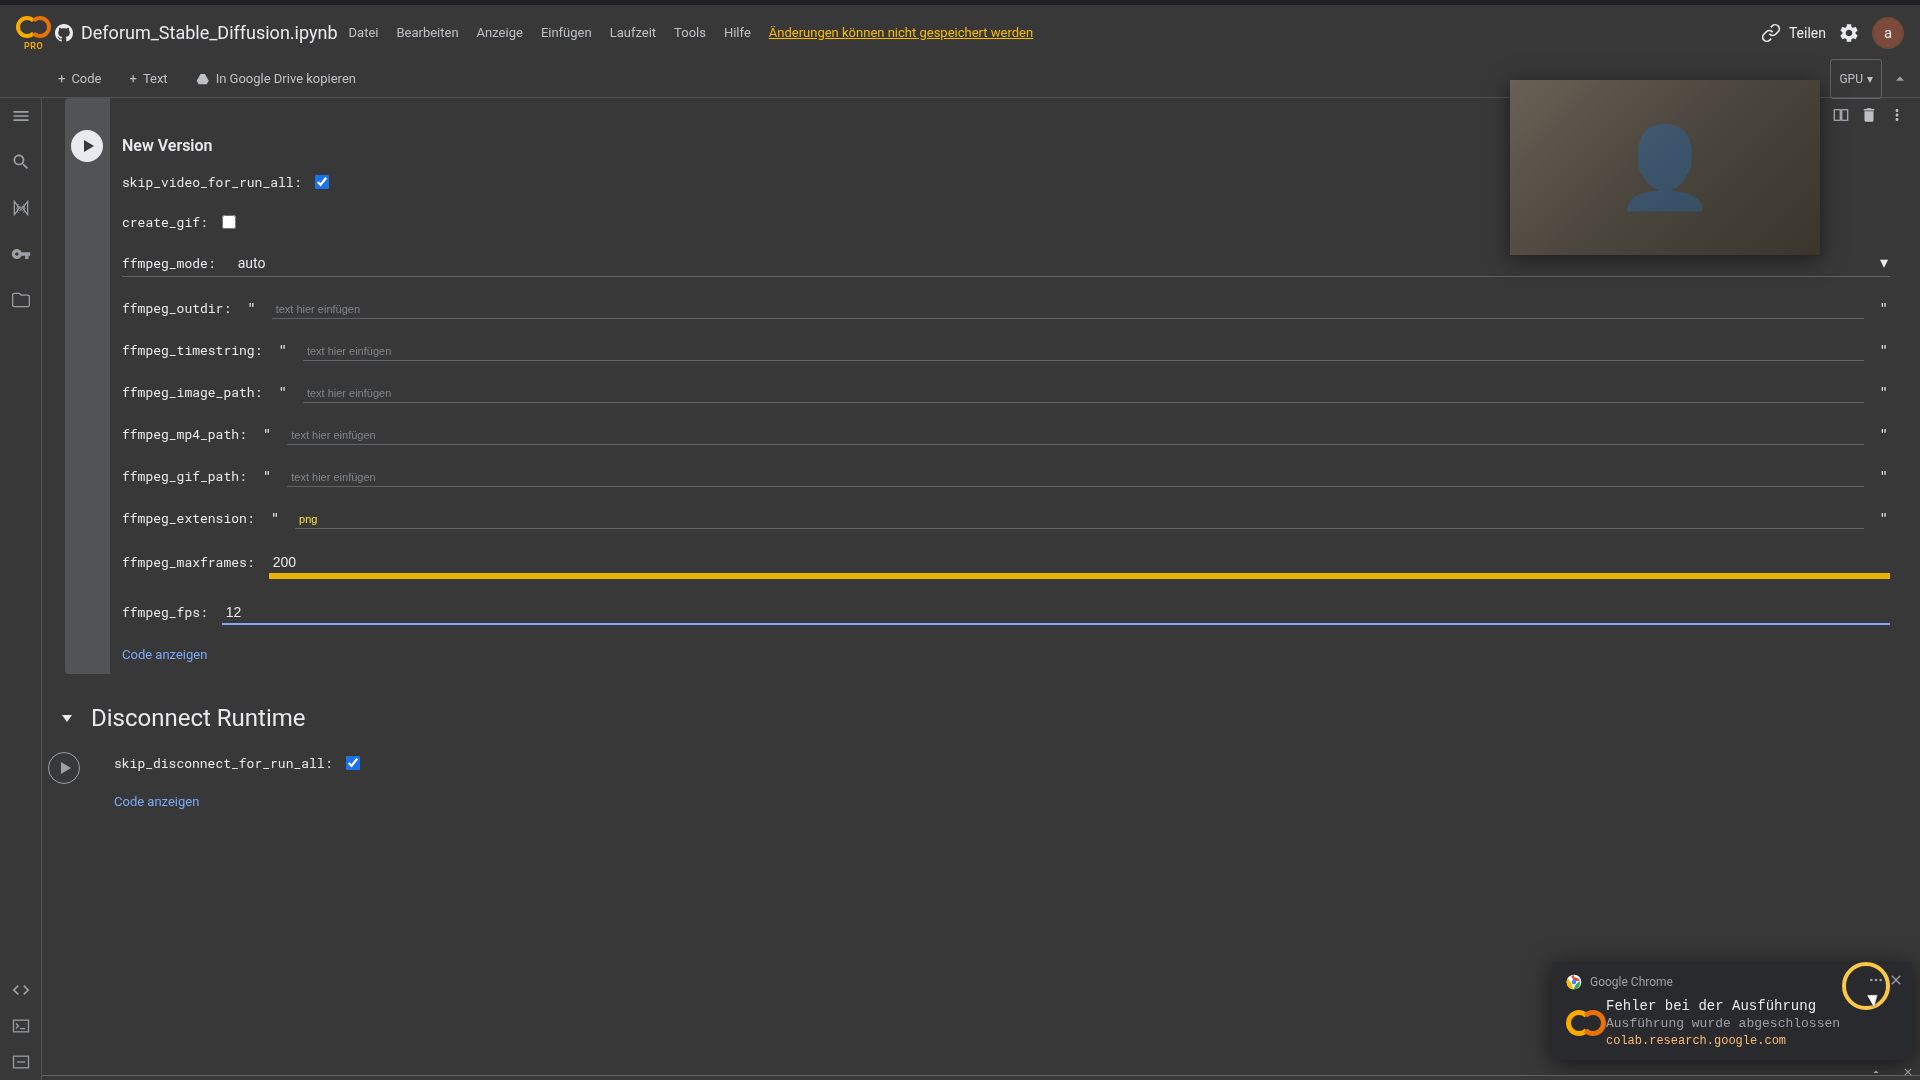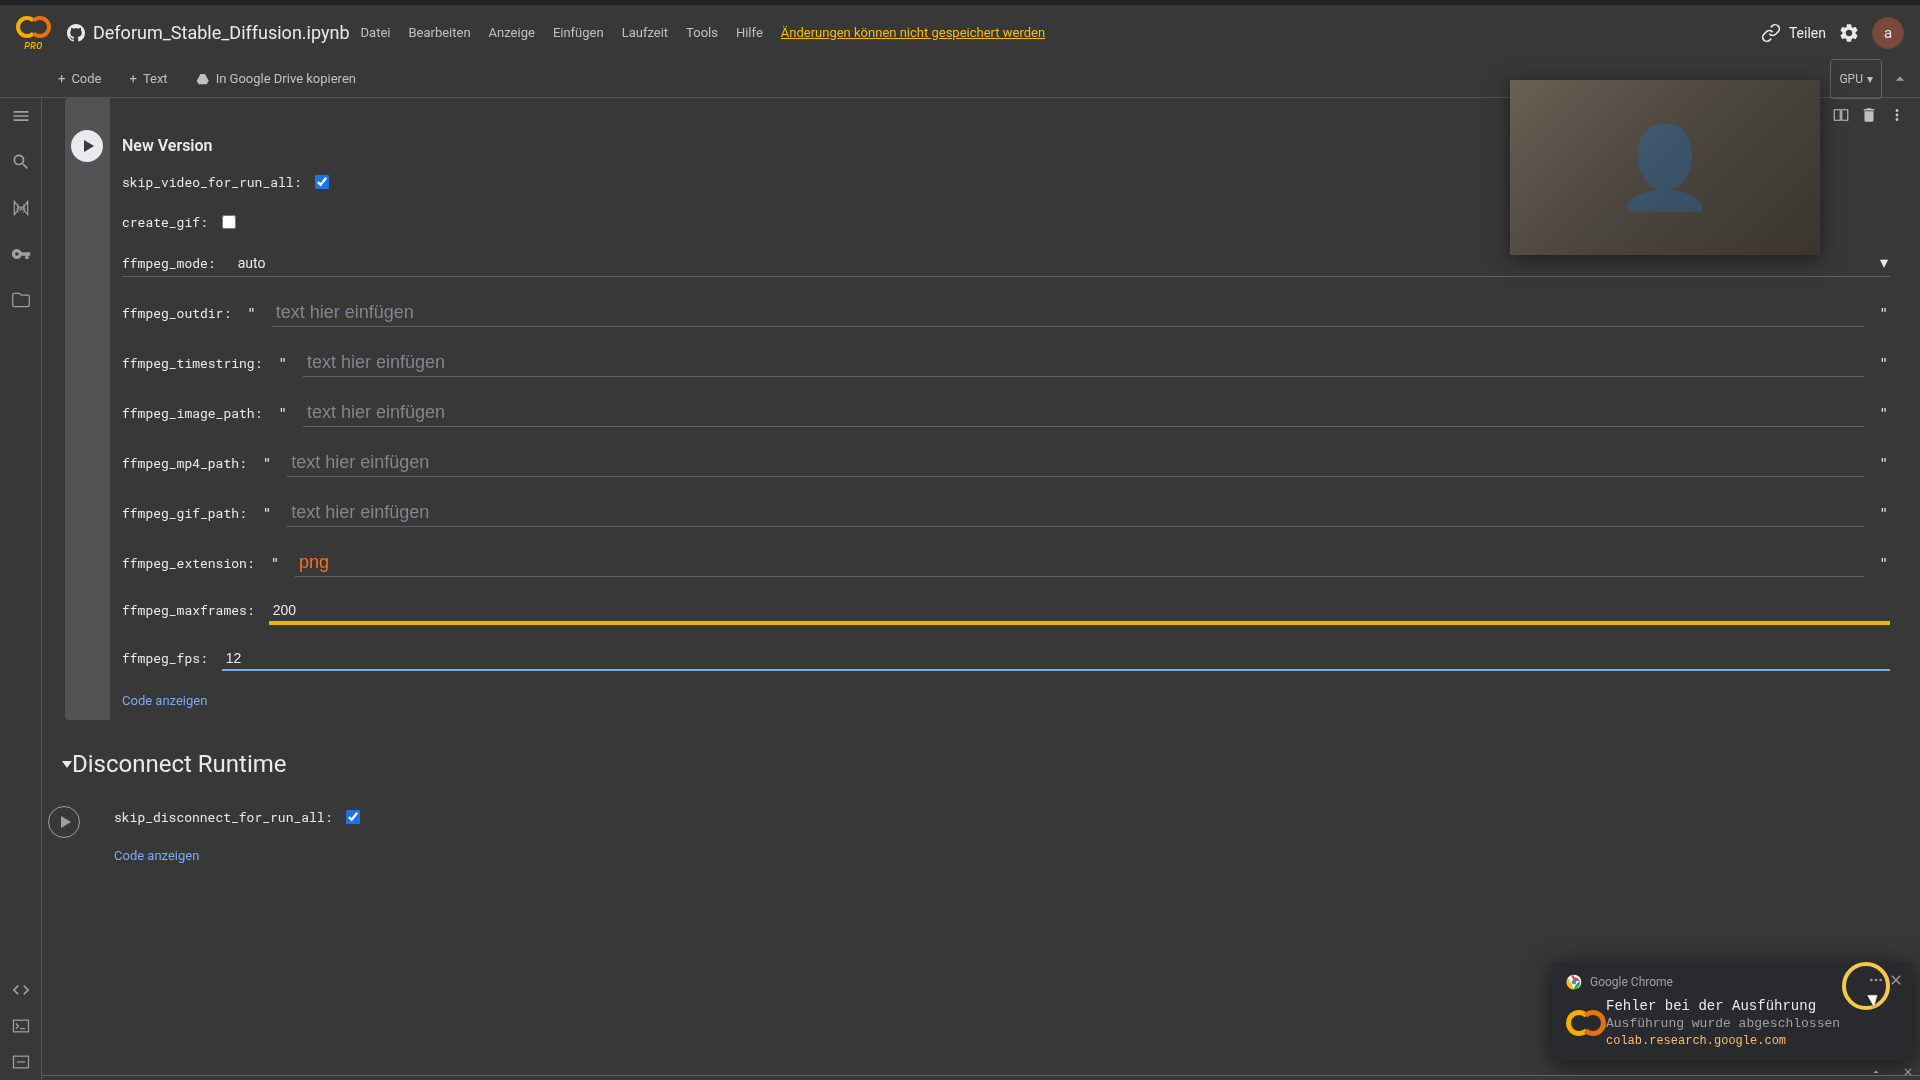--- a/index.html
+++ b/index.html
@@ -17,22 +17,21 @@
   height: 55px;
   background: #383838;
   display: flex;
   align-items: center;
   padding: 0 16px;
   position: relative;
 }
 .colab-logo {
   width: 35px; height: 38px;
   display: flex; flex-direction: column; align-items: center; justify-content: center;
-  margin-right: 16px;
-  font-style: italic;
+  margin-right: 4px;
 }
 .logo-symbol { width: 35px; height: 24px; position: relative; }
 .logo-symbol::before, .logo-symbol::after {
   content: ''; position: absolute; width: 14px; height: 14px; border: 4px solid;
   top: 1px; border-radius: 50%;
 }
 .logo-symbol::before { left: 0; border-color: #f9ab00; border-right-color: transparent; }
 .logo-symbol::after { right: 0; border-color: #e8710a; border-left-color: transparent; }
 .pro-badge { font-size: 9px; color: #f9ab00; font-weight: 600; letter-spacing: 0.5px; margin-top: 2px; }
 .title-block { display: flex; flex-direction: row; gap: 3px; }
@@ -108,32 +107,32 @@
 .checkbox.checked { accent-color: #1a73e8; }
 
 .select-row { display: flex; align-items: center; border-bottom: 1px solid #5f6368; padding-bottom: 4px; }
 .select-value { font-size: 14px; color: #e8eaed; flex: 1; margin-left: 8px; }
 .select-caret { margin-right: 2px; }
 
 .text-input-row { display: flex; align-items: baseline; }
 .quote { font-family: monospace; font-size: 14px; color: #e8eaed; margin: 0 2px; }
 .text-input {
   flex: 1; background: transparent; border: none; border-bottom: 1px solid #5f6368;
-  color: #f97316; font-size: 18px; padding: 3px 4px; outline: none;
+  color: #fde047; font-size: 11px; padding: 3px 4px; outline: none;
 }
 .text-input::placeholder { color: #80868b; }
 
 .num-input-row { display: flex; align-items: baseline; }
-.num-input { flex: 1; background: transparent; border: none; border-bottom: 4px solid #eab308;
+.num-input { flex: 1; background: transparent; border: none; border-bottom: 6px solid #eab308;
   color: #e8eaed; font-size: 14px; padding: 3px 4px; outline: none; }
 .num-input.active { border-bottom: 2px solid #7baaf7; }
 
 .show-code { font-size: 13px; color: #7baaf7; cursor: pointer; margin-top: 6px; }
 
-.section-header { display: flex; align-items: center; gap: 0; margin: 30px 0 18px 20px; }
+.section-header { display: flex; align-items: center; gap: 19px; margin: 30px 0 10px 20px; }
 .section-caret { width: 0; height: 0; border-left: 5px solid transparent; border-right: 5px solid transparent; border-top: 7px solid #e8eaed; }
 .section-title { font-size: 24px; color: #e8eaed; font-weight: 400; }
 
 .webcam-overlay {
   position: absolute; right: 100px; top: 80px;
   width: 310px; height: 175px;
   background: linear-gradient(135deg, #6a6055 0%, #4a453d 50%, #3a352d 100%);
   box-shadow: 0 4px 20px rgba(0,0,0,0.5);
   display:flex; align-items:center; justify-content:center;
 }

